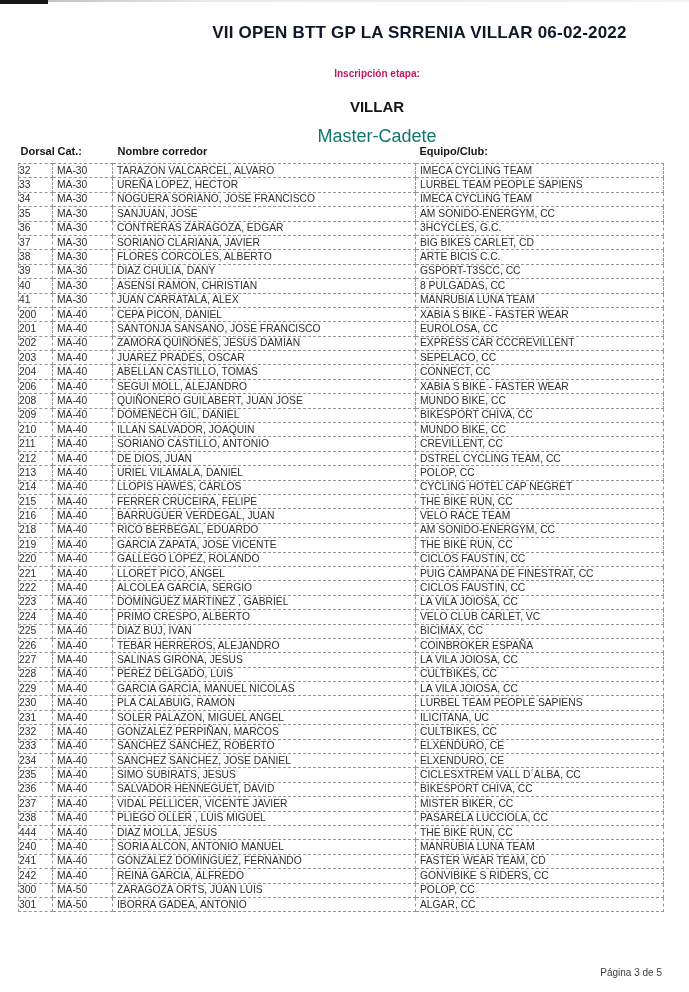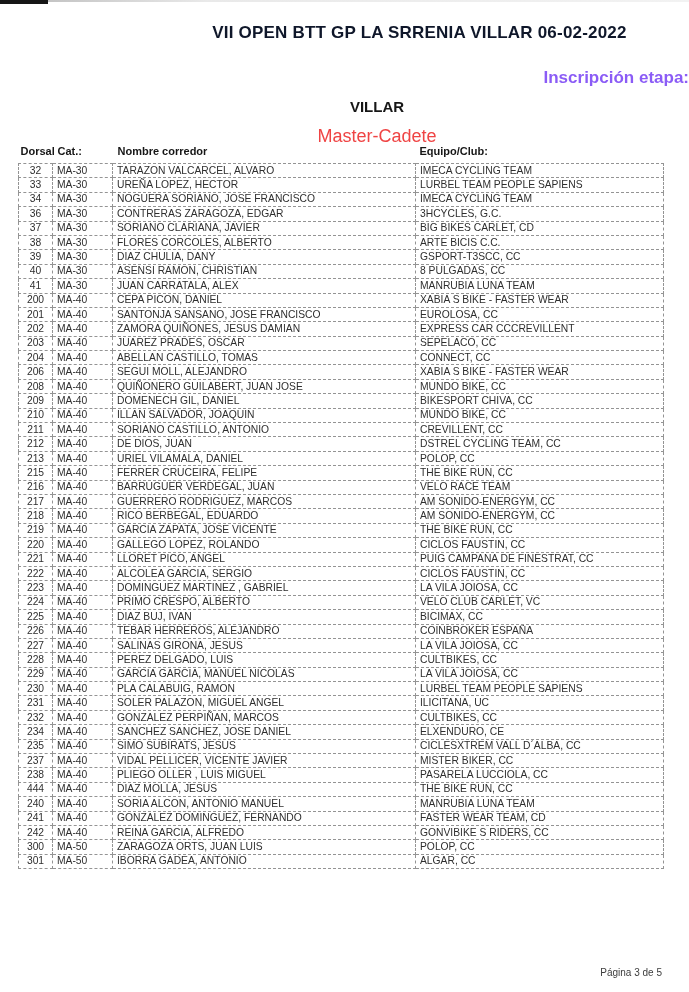--- a/index.html
+++ b/index.html
@@ -21,29 +21,29 @@
     position: absolute; top: 0; left: 0; width: 48px; height: 4px; background: #161616;
   }
 
   .doc-title {
     position: absolute; top: 23px; left: 150px; right: 0;
     text-align: center;
     font-size: 17px; font-weight: bold; letter-spacing: 0.2px;
   }
   .subtitle1 {
     position: absolute; top: 68px; left: 65px; right: 0;
-    text-align: right; font-size: 17px; font-weight: bold; color: #8b5cf6;
+    text-align: center; font-size: 10px; font-weight: bold; color: #be185d;
   }
   .stage {
     position: absolute; top: 98px; left: 65px; right: 0;
     text-align: center; font-size: 15px; font-weight: bold; color: #161616;
   }
   .category {
     position: absolute; top: 126px; left: 65px; right: 0;
-    text-align: center; font-size: 18px; font-weight: normal; color: #ef4444;
+    text-align: center; font-size: 18px; font-weight: normal; color: #0f766e;
   }
 
   table.list {
     position: absolute; left: 18px; top: 145px;
     width: 645px;
     border-collapse: collapse;
     table-layout: fixed;
   }
   table.list th {
     border: none;
@@ -55,21 +55,21 @@
   table.list th.h-name  { padding-left: 5px; }
   table.list th.h-club  { padding-left: 4px; }
   table.list td {
     border: 1px dashed #949494;
     font-size: 10.3px; line-height: 12px;
     height: 13.4px;
     padding: 0 0 0 4px;
     white-space: nowrap; overflow: hidden;
     color: #2e2e2e;
   }
-  table.list td.c-dorsal { text-align: center; padding: 0; margin-top: 8px; }
+  table.list td.c-dorsal { text-align: left; padding: 0; margin-top: 8px; }
 
   .footer {
     position: absolute; top: 967px; right: 27px;
     font-size: 10px; color: #3c3c3c; text-align: right;
   }
 </style>
 </head>
 <body>
 
 <div class="page">
@@ -110,20 +110,26 @@
           <td class="c-name">UREÑA LOPEZ, HECTOR</td>
           <td class="c-club">LURBEL TEAM PEOPLE SAPIENS</td>
         </tr>
         <tr>
           <td class="c-dorsal">34</td>
           <td class="c-cat">MA-30</td>
           <td class="c-name">NOGUERA SORIANO, JOSE FRANCISCO</td>
           <td class="c-club">IMECA CYCLING TEAM</td>
         </tr>
         <tr>
+          <td class="c-dorsal">35</td>
+          <td class="c-cat">MA-30</td>
+          <td class="c-name">SANJUAN, JOSE</td>
+          <td class="c-club">AM SONIDO-ENERGYM, CC</td>
+        </tr>
+        <tr>
           <td class="c-dorsal">36</td>
           <td class="c-cat">MA-30</td>
           <td class="c-name">CONTRERAS ZARAGOZA, EDGAR</td>
           <td class="c-club">3HCYCLES, G.C.</td>
         </tr>
         <tr>
           <td class="c-dorsal">37</td>
           <td class="c-cat">MA-30</td>
           <td class="c-name">SORIANO CLARIANA, JAVIER</td>
           <td class="c-club">BIG BIKES CARLET, CD</td>
@@ -218,38 +224,38 @@
           <td class="c-name">DE DIOS, JUAN</td>
           <td class="c-club">DSTREL CYCLING TEAM, CC</td>
         </tr>
         <tr>
           <td class="c-dorsal">213</td>
           <td class="c-cat">MA-40</td>
           <td class="c-name">URIEL VILAMALA, DANIEL</td>
           <td class="c-club">POLOP, CC</td>
         </tr>
         <tr>
+          <td class="c-dorsal">214</td>
+          <td class="c-cat">MA-40</td>
+          <td class="c-name">LLOPIS HAWES, CARLOS</td>
+          <td class="c-club">CYCLING HOTEL CAP NEGRET</td>
+        </tr>
+        <tr>
           <td class="c-dorsal">215</td>
           <td class="c-cat">MA-40</td>
           <td class="c-name">FERRER CRUCEIRA, FELIPE</td>
           <td class="c-club">THE BIKE RUN, CC</td>
         </tr>
         <tr>
           <td class="c-dorsal">216</td>
           <td class="c-cat">MA-40</td>
           <td class="c-name">BARRUGUER VERDEGAL, JUAN</td>
           <td class="c-club">VELO RACE TEAM</td>
         </tr>
         <tr>
-          <td class="c-dorsal">217</td>
-          <td class="c-cat">MA-40</td>
-          <td class="c-name">GUERRERO RODRIGUEZ, MARCOS</td>
-          <td class="c-club">AM SONIDO-ENERGYM, CC</td>
-        </tr>
-        <tr>
           <td class="c-dorsal">218</td>
           <td class="c-cat">MA-40</td>
           <td class="c-name">RICO BERBEGAL, EDUARDO</td>
           <td class="c-club">AM SONIDO-ENERGYM, CC</td>
         </tr>
         <tr>
           <td class="c-dorsal">219</td>
           <td class="c-cat">MA-40</td>
           <td class="c-name">GARCIA ZAPATA, JOSE VICENTE</td>
           <td class="c-club">THE BIKE RUN, CC</td>
@@ -326,30 +332,42 @@
           <td class="c-name">SOLER PALAZON, MIGUEL ANGEL</td>
           <td class="c-club">ILICITANA, UC</td>
         </tr>
         <tr>
           <td class="c-dorsal">232</td>
           <td class="c-cat">MA-40</td>
           <td class="c-name">GONZALEZ PERPIÑAN, MARCOS</td>
           <td class="c-club">CULTBIKES, CC</td>
         </tr>
         <tr>
+          <td class="c-dorsal">233</td>
+          <td class="c-cat">MA-40</td>
+          <td class="c-name">SANCHEZ SANCHEZ, ROBERTO</td>
+          <td class="c-club">ELXENDURO, CE</td>
+        </tr>
+        <tr>
           <td class="c-dorsal">234</td>
           <td class="c-cat">MA-40</td>
           <td class="c-name">SANCHEZ SANCHEZ, JOSE DANIEL</td>
           <td class="c-club">ELXENDURO, CE</td>
         </tr>
         <tr>
           <td class="c-dorsal">235</td>
           <td class="c-cat">MA-40</td>
           <td class="c-name">SIMO SUBIRATS, JESUS</td>
           <td class="c-club">CICLESXTREM VALL D´ALBA, CC</td>
+        </tr>
+        <tr>
+          <td class="c-dorsal">236</td>
+          <td class="c-cat">MA-40</td>
+          <td class="c-name">SALVADOR HENNEGUET, DAVID</td>
+          <td class="c-club">BIKESPORT CHIVA, CC</td>
         </tr>
         <tr>
           <td class="c-dorsal">237</td>
           <td class="c-cat">MA-40</td>
           <td class="c-name">VIDAL PELLICER, VICENTE JAVIER</td>
           <td class="c-club">MISTER BIKER, CC</td>
         </tr>
         <tr>
           <td class="c-dorsal">238</td>
           <td class="c-cat">MA-40</td>

